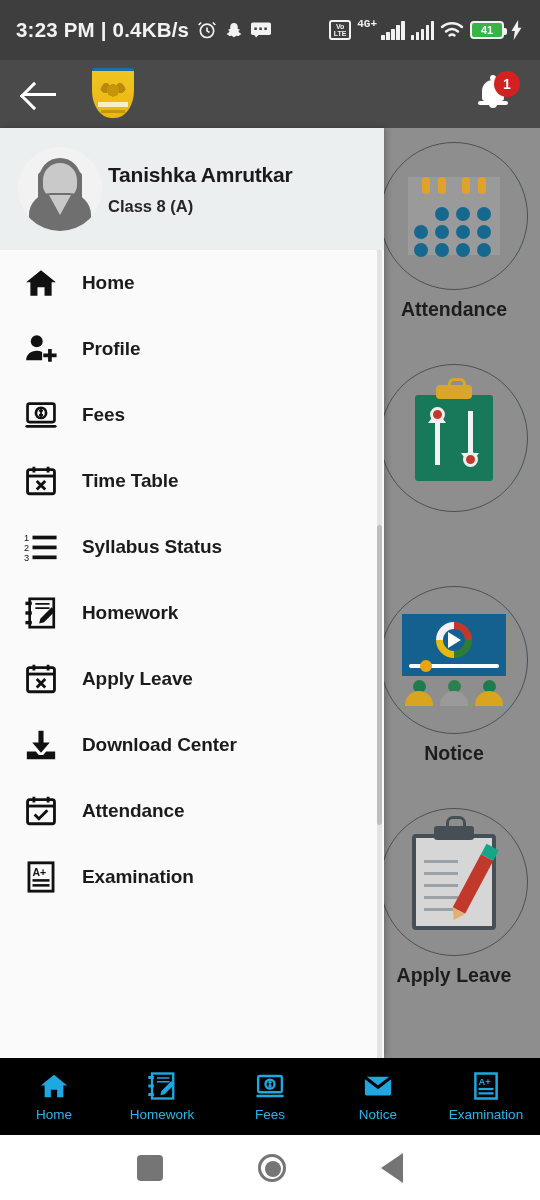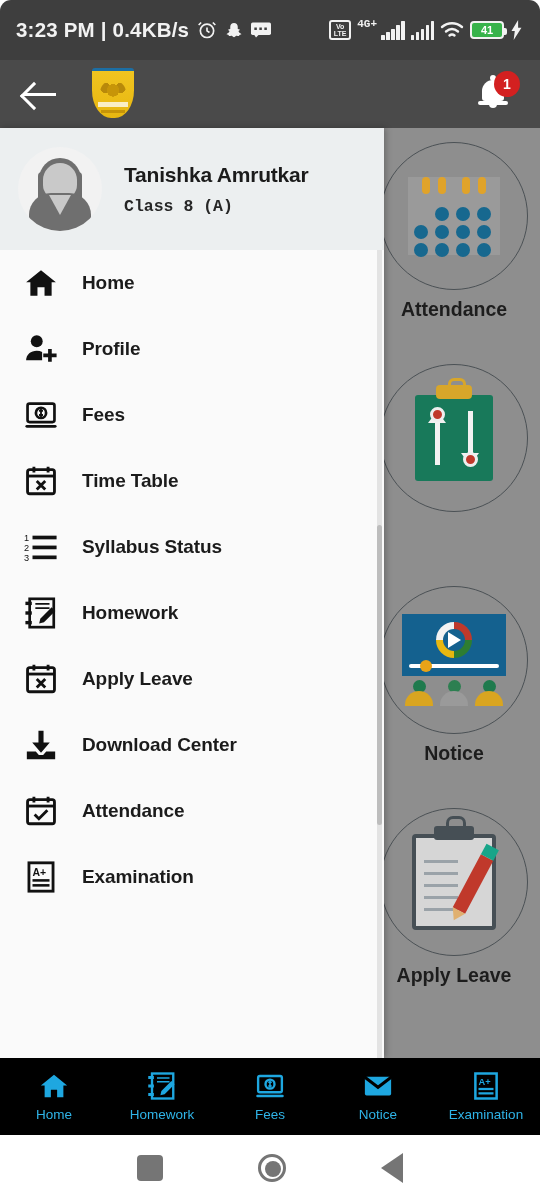--- a/index.html
+++ b/index.html
@@ -3,21 +3,21 @@
 <meta charset="utf-8">
 <style>
   * { margin:0; padding:0; box-sizing:border-box; }
   html,body { width:540px; height:1200px; }
   body {
     font-family:"Liberation Sans", sans-serif;
     background:#ffffff;
     overflow:hidden;
     position:relative;
   }
-  #phone { position:relative; width:540px; height:1200px; overflow:hidden;border-radius:11px; }
+  #phone { position:relative; width:540px; height:1200px; overflow:hidden; }
 
   
   .statusbar {
     position:absolute; top:0; left:0; width:540px; height:60px;
     background:#3e3e3e; color:#f2f2f2;
     display:flex; align-items:center; justify-content:space-between;
     padding:0 16px;
   }
   .sb-left { display:flex; align-items:center; gap:8px; }
   .sb-time { font-size:20.5px; font-weight:700; letter-spacing:.2px; white-space:nowrap; }
@@ -154,23 +154,23 @@
   .avatar {
     width:84px; height:84px; border-radius:50%; background:#f2f2f2;
     position:relative; overflow:hidden; flex:none;
   }
   .avatar .head{position:absolute;left:50%;transform:translateX(-50%);top:16px;width:34px;height:36px;border-radius:17px 17px 14px 14px;background:#c9c9c9;}
   .avatar .hair{position:absolute;left:50%;transform:translateX(-50%);top:11px;width:42px;height:34px;border-radius:21px 21px 0 0;background:#6f6f6f;}
   .avatar .hair:before{content:"";position:absolute;left:-1px;top:14px;width:9px;height:30px;background:#6f6f6f;border-radius:4px;}
   .avatar .hair:after{content:"";position:absolute;right:-1px;top:14px;width:9px;height:30px;background:#6f6f6f;border-radius:4px;}
   .avatar .body{position:absolute;left:50%;transform:translateX(-50%);bottom:0;width:62px;height:38px;border-radius:22px 22px 0 0;background:#6f6f6f;}
   .avatar .body:before{content:"";position:absolute;left:50%;transform:translateX(-50%);top:2px;border-left:11px solid transparent;border-right:11px solid transparent;border-top:20px solid #c9c9c9;}
-  .dh-text{margin-left:22px;}
+  .dh-text{margin-left:6px;}
   .dh-name{font-size:21px;font-weight:700;color:#1b1b1b;letter-spacing:-.2px;}
-  .dh-class{font-size:16.5px;font-weight:700;color:#262626;margin-top:10px;font-family:Liberation Mono, monospace;}
+  .dh-class{font-size:16.5px;font-weight:700;color:#262626;margin-top:10px;}
 
   .menu-scroll { height:808px; position:relative; }
   .menu-item {
     height:66px; display:flex; align-items:center; padding-left:14px; cursor:pointer;
   }
   .mi-icon{width:54px;height:46px;display:flex;align-items:center;justify-content:center;flex:none;}
   .mi-label{font-size:19px;font-weight:700;color:#1b1b1b;margin-left:14px;letter-spacing:-.1px;}
 
   .scrollbar{position:absolute;right:2px;top:0;width:5px;height:808px;background:#e3e3e3;}
   .scrollbar .thumb{position:absolute;top:275px;width:5px;height:300px;background:#bdbdbd;border-radius:3px;}

